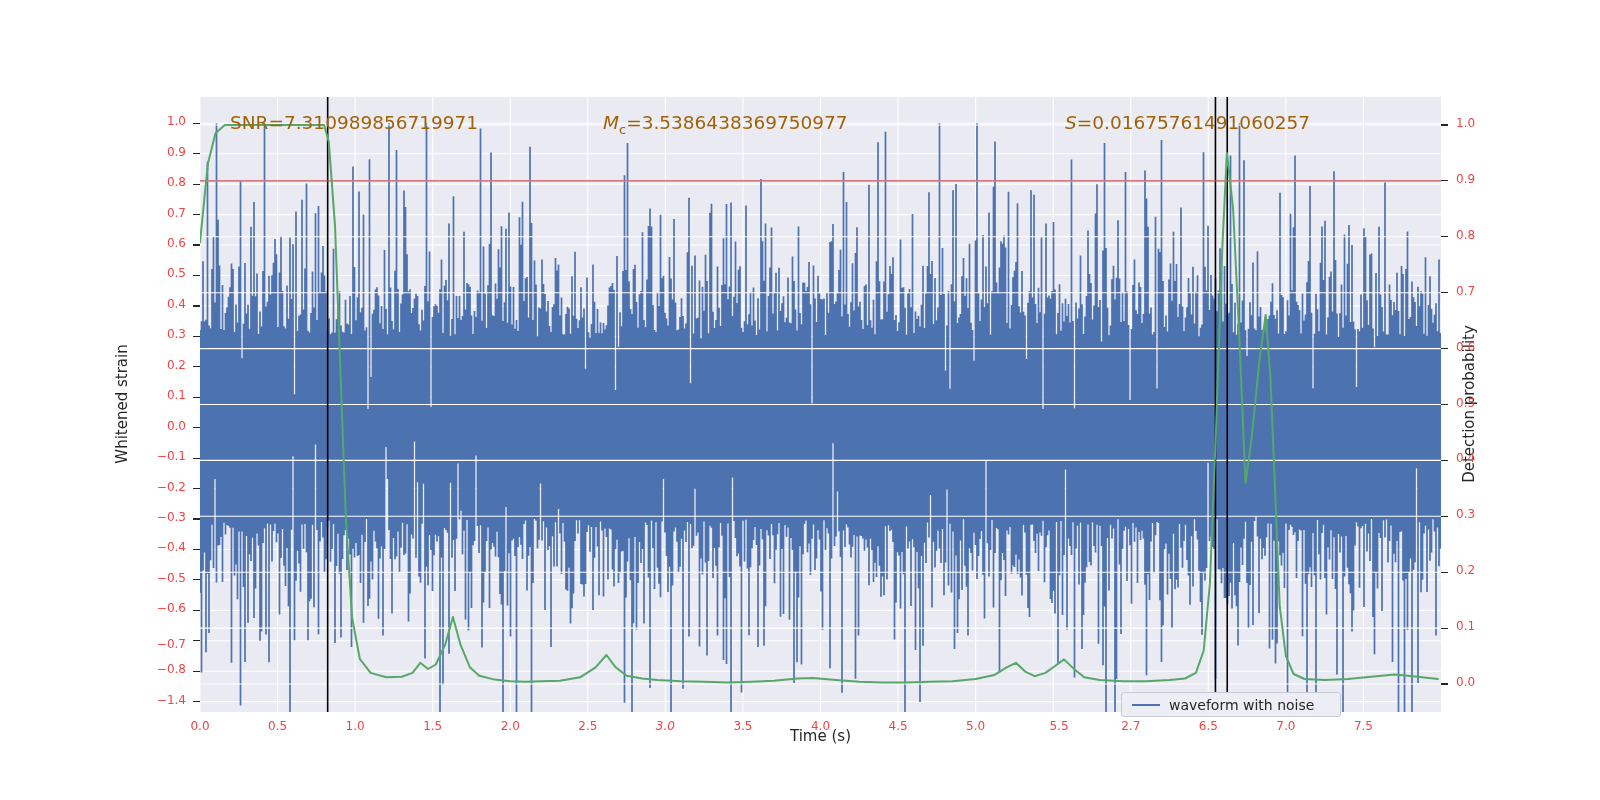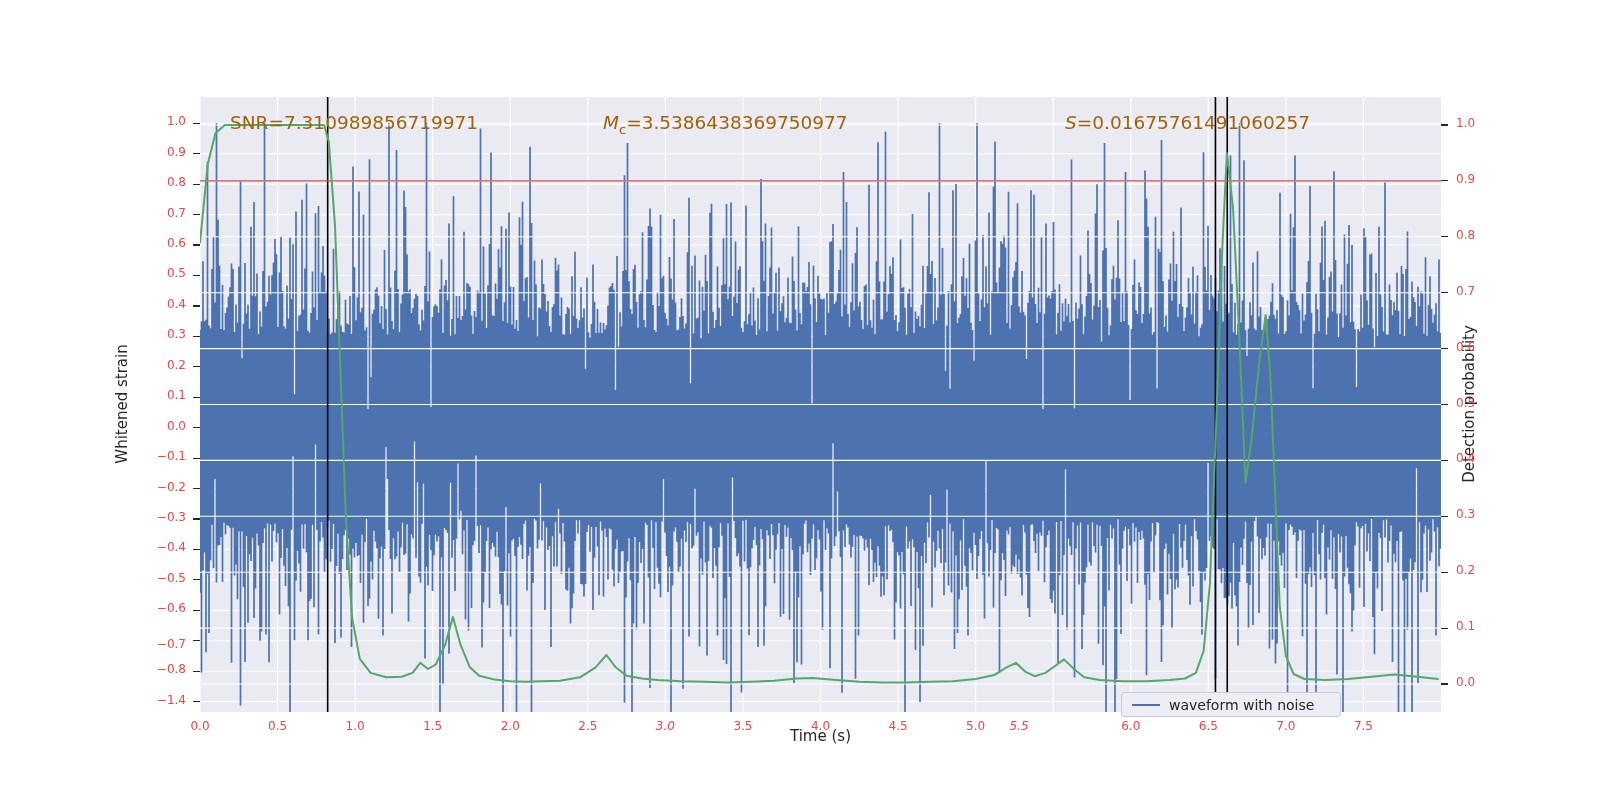--- a/index.html
+++ b/index.html
@@ -165,22 +165,22 @@
       <div class="tick-label xtick" style="left: 255.562px;">0.5</div>
       <div class="tick-label xtick" style="left: 333.125px;">1.0</div>
       <div class="tick-label xtick" style="left: 410.688px;">1.5</div>
       <div class="tick-label xtick" style="left: 488.25px;">2.0</div>
       <div class="tick-label xtick" style="left: 565.812px;">2.5</div>
       <div class="tick-label xtick" style="left: 643.375px; font-style: italic;">3.0</div>
       <div class="tick-label xtick" style="left: 720.938px;">3.5</div>
       <div class="tick-label xtick" style="left: 798.5px;">4.0</div>
       <div class="tick-label xtick" style="left: 876.062px;">4.5</div>
       <div class="tick-label xtick" style="left: 953.625px;">5.0</div>
-      <div class="tick-label xtick" style="left: 997px; font-style: italic;">5.5</div>
-      <div class="tick-label xtick" style="left: 1108.75px;">6.0</div>
+      <div class="tick-label xtick" style="left: 1037px;">5.5</div>
+      <div class="tick-label xtick" style="left: 1108.75px;">2.7</div>
       <div class="tick-label xtick" style="left: 1186.31px;">6.5</div>
       <div class="tick-label xtick" style="left: 1263.88px;">7.0</div>
       <div class="tick-label xtick" style="left: 1341.44px;">7.5</div>
     </div>
 
   <div id="legend">
     <div class="line-sample" style="background: rgb(76, 114, 176);"></div>
     <span class="legend-text">waveform with noise</span>
   </div>
 </div>

